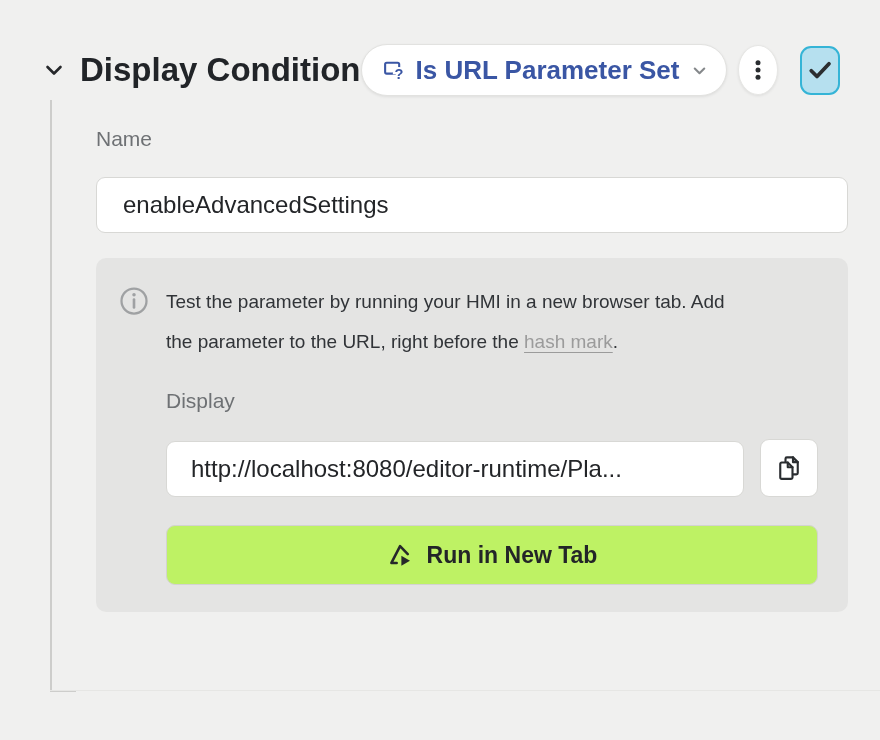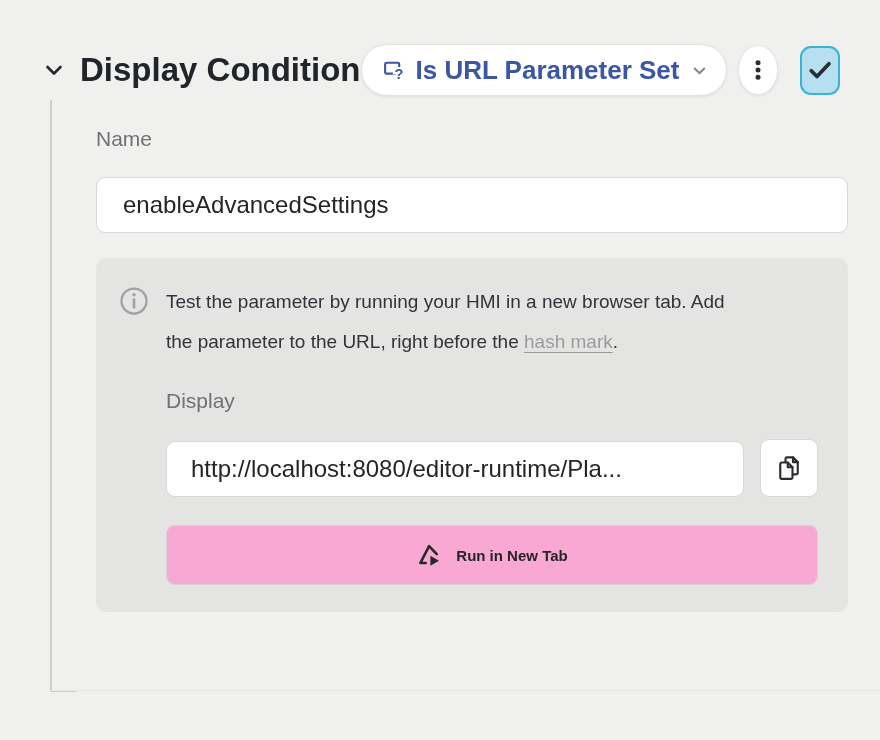--- a/index.html
+++ b/index.html
@@ -83,24 +83,24 @@
   .info-link{color:var(--link-gray);text-decoration:underline;text-underline-offset:4px;}
   .example-label{margin-top:26px;}
   .url-row{margin-top:25px;display:flex;align-items:flex-end;gap:16px;}
   .url-input{flex:1;height:56px;padding:0 24px;}
   .copy-btn{
     flex:0 0 auto;width:58px;height:58px;border-radius:9px;background:#ffffff;
     border:1px solid var(--border-gray);display:flex;align-items:center;justify-content:center;
     cursor:pointer;color:#2a2d30;
   }
   .run-btn{
-    margin-top:28px;width:100%;height:60px;background:#f9a8d4;
+    margin-top:28px;width:100%;height:60px;background:#bef264;
     border:1px solid #d3d3d0;border-radius:9px;
     display:flex;align-items:center;justify-content:center;gap:12px;
-    font-size:15px;font-weight:700;color:var(--text-dark);cursor:pointer;
+    font-size:23px;font-weight:700;color:var(--text-dark);cursor:pointer;
     font-family:"Liberation Sans",sans-serif;
   }
   .run-icon{display:flex;color:#26282a;}
 </style>
 </head>
 <body>
 
 <div class="header-row">
   <button class="collapse-btn">
     <span style="display:flex;">

